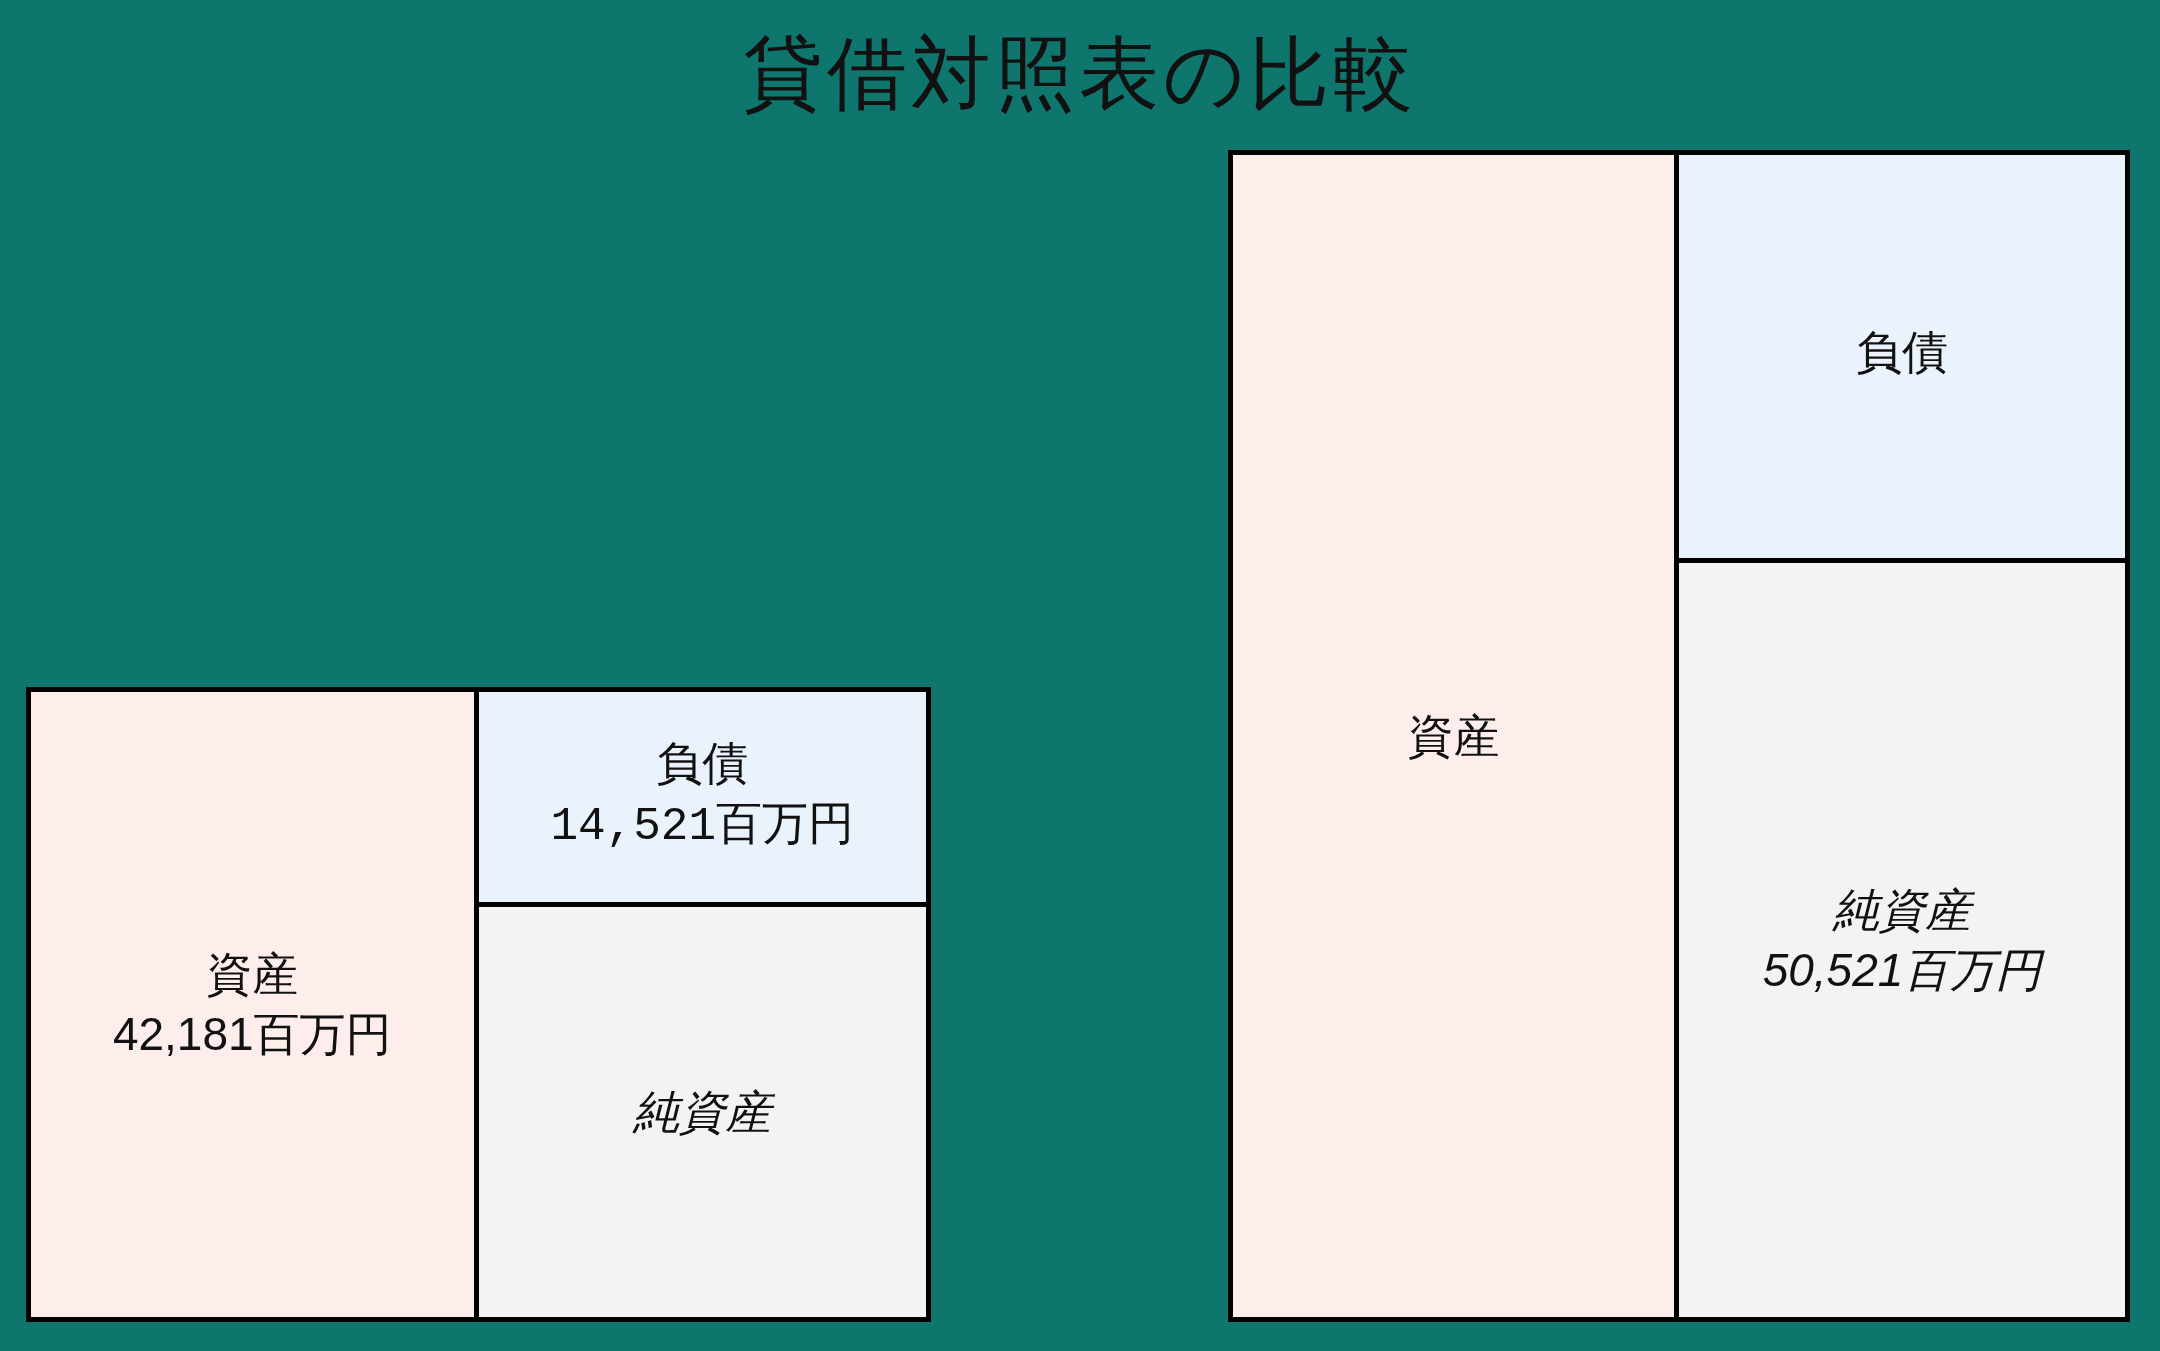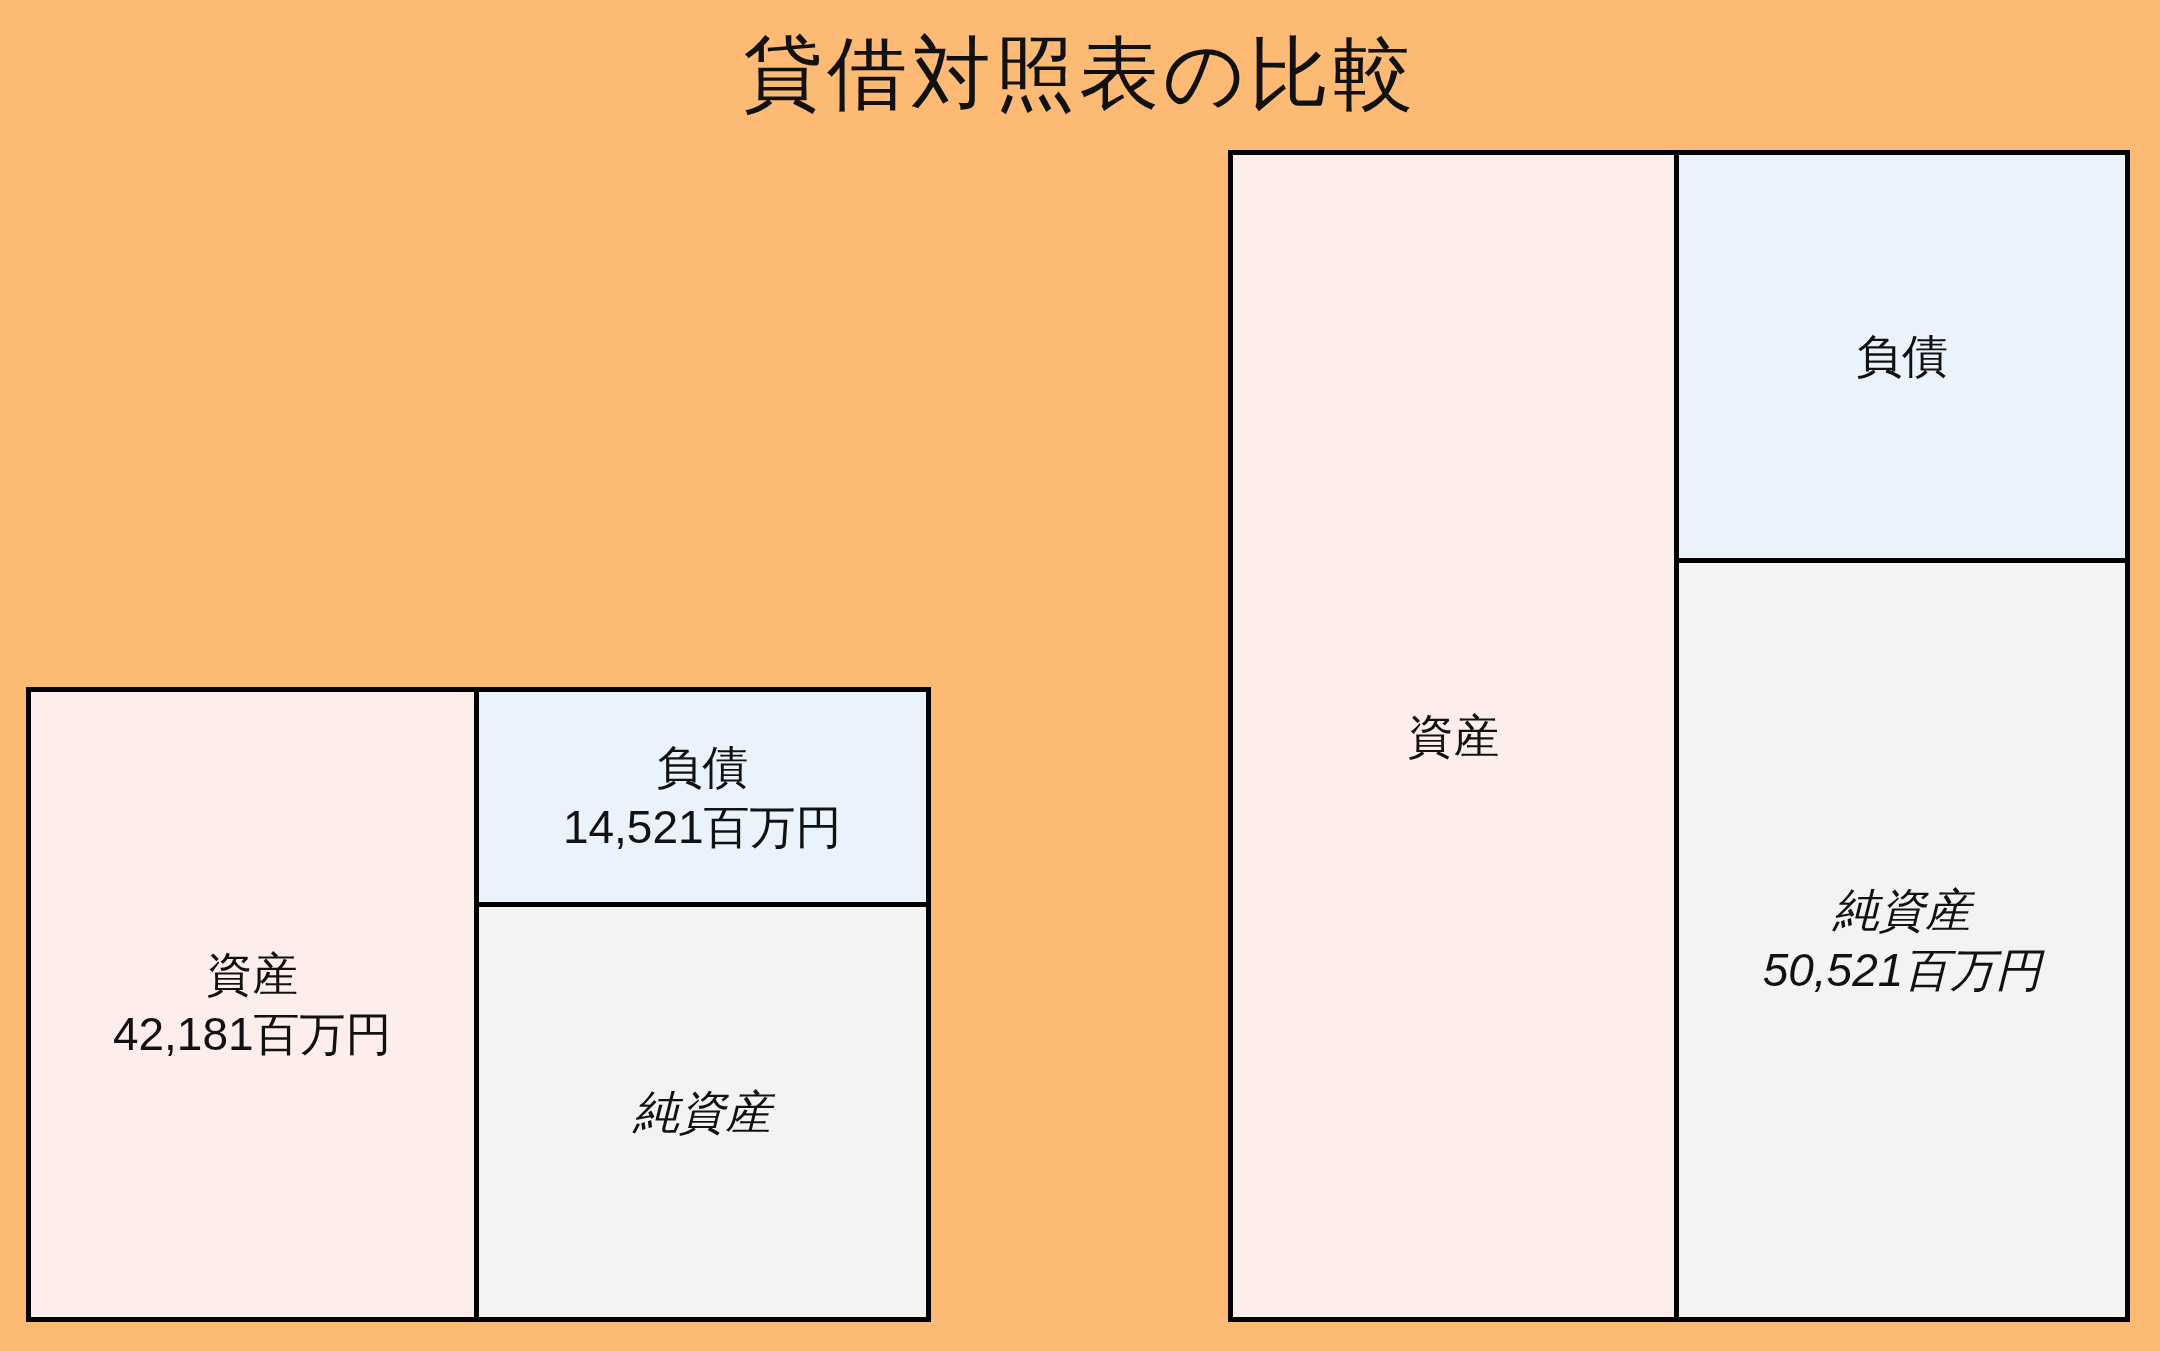--- a/index.html
+++ b/index.html
@@ -4,21 +4,21 @@
 <style>
   html, body { margin: 0; padding: 0; }
   body {
     font-family: "Liberation Sans", "DejaVu Sans", sans-serif;
     background: #ffffff;
   }
   .canvas {
     position: relative;
     width: 2160px;
     height: 1351px;
-    background: #fdba74;
+    background: #0f766e;
     overflow: hidden;
   }
   .chart-title {
     position: absolute;
     top: 28px;
     left: 0;
     width: 100%;
     text-align: center;
     font-size: 80px;
     line-height: 1.15;
@@ -57,20 +57,21 @@
     border-right: 5px solid #000000;
     justify-content: center;
   }
   .right-col {
     width: 50%;
     display: flex;
     flex-direction: column;
   }
   .cell-liabilities {
     border-bottom: 5px solid #14b8a6;
+    font-family: Liberation Mono, monospace;
   }
   .cell-net { flex: 1 1 auto; font-style: italic; }
   .box-label, .box-value {
     font-size: 46px;
     line-height: 60px;
     color: #111111;
     white-space: nowrap;
   }
 </style>
 </head>

